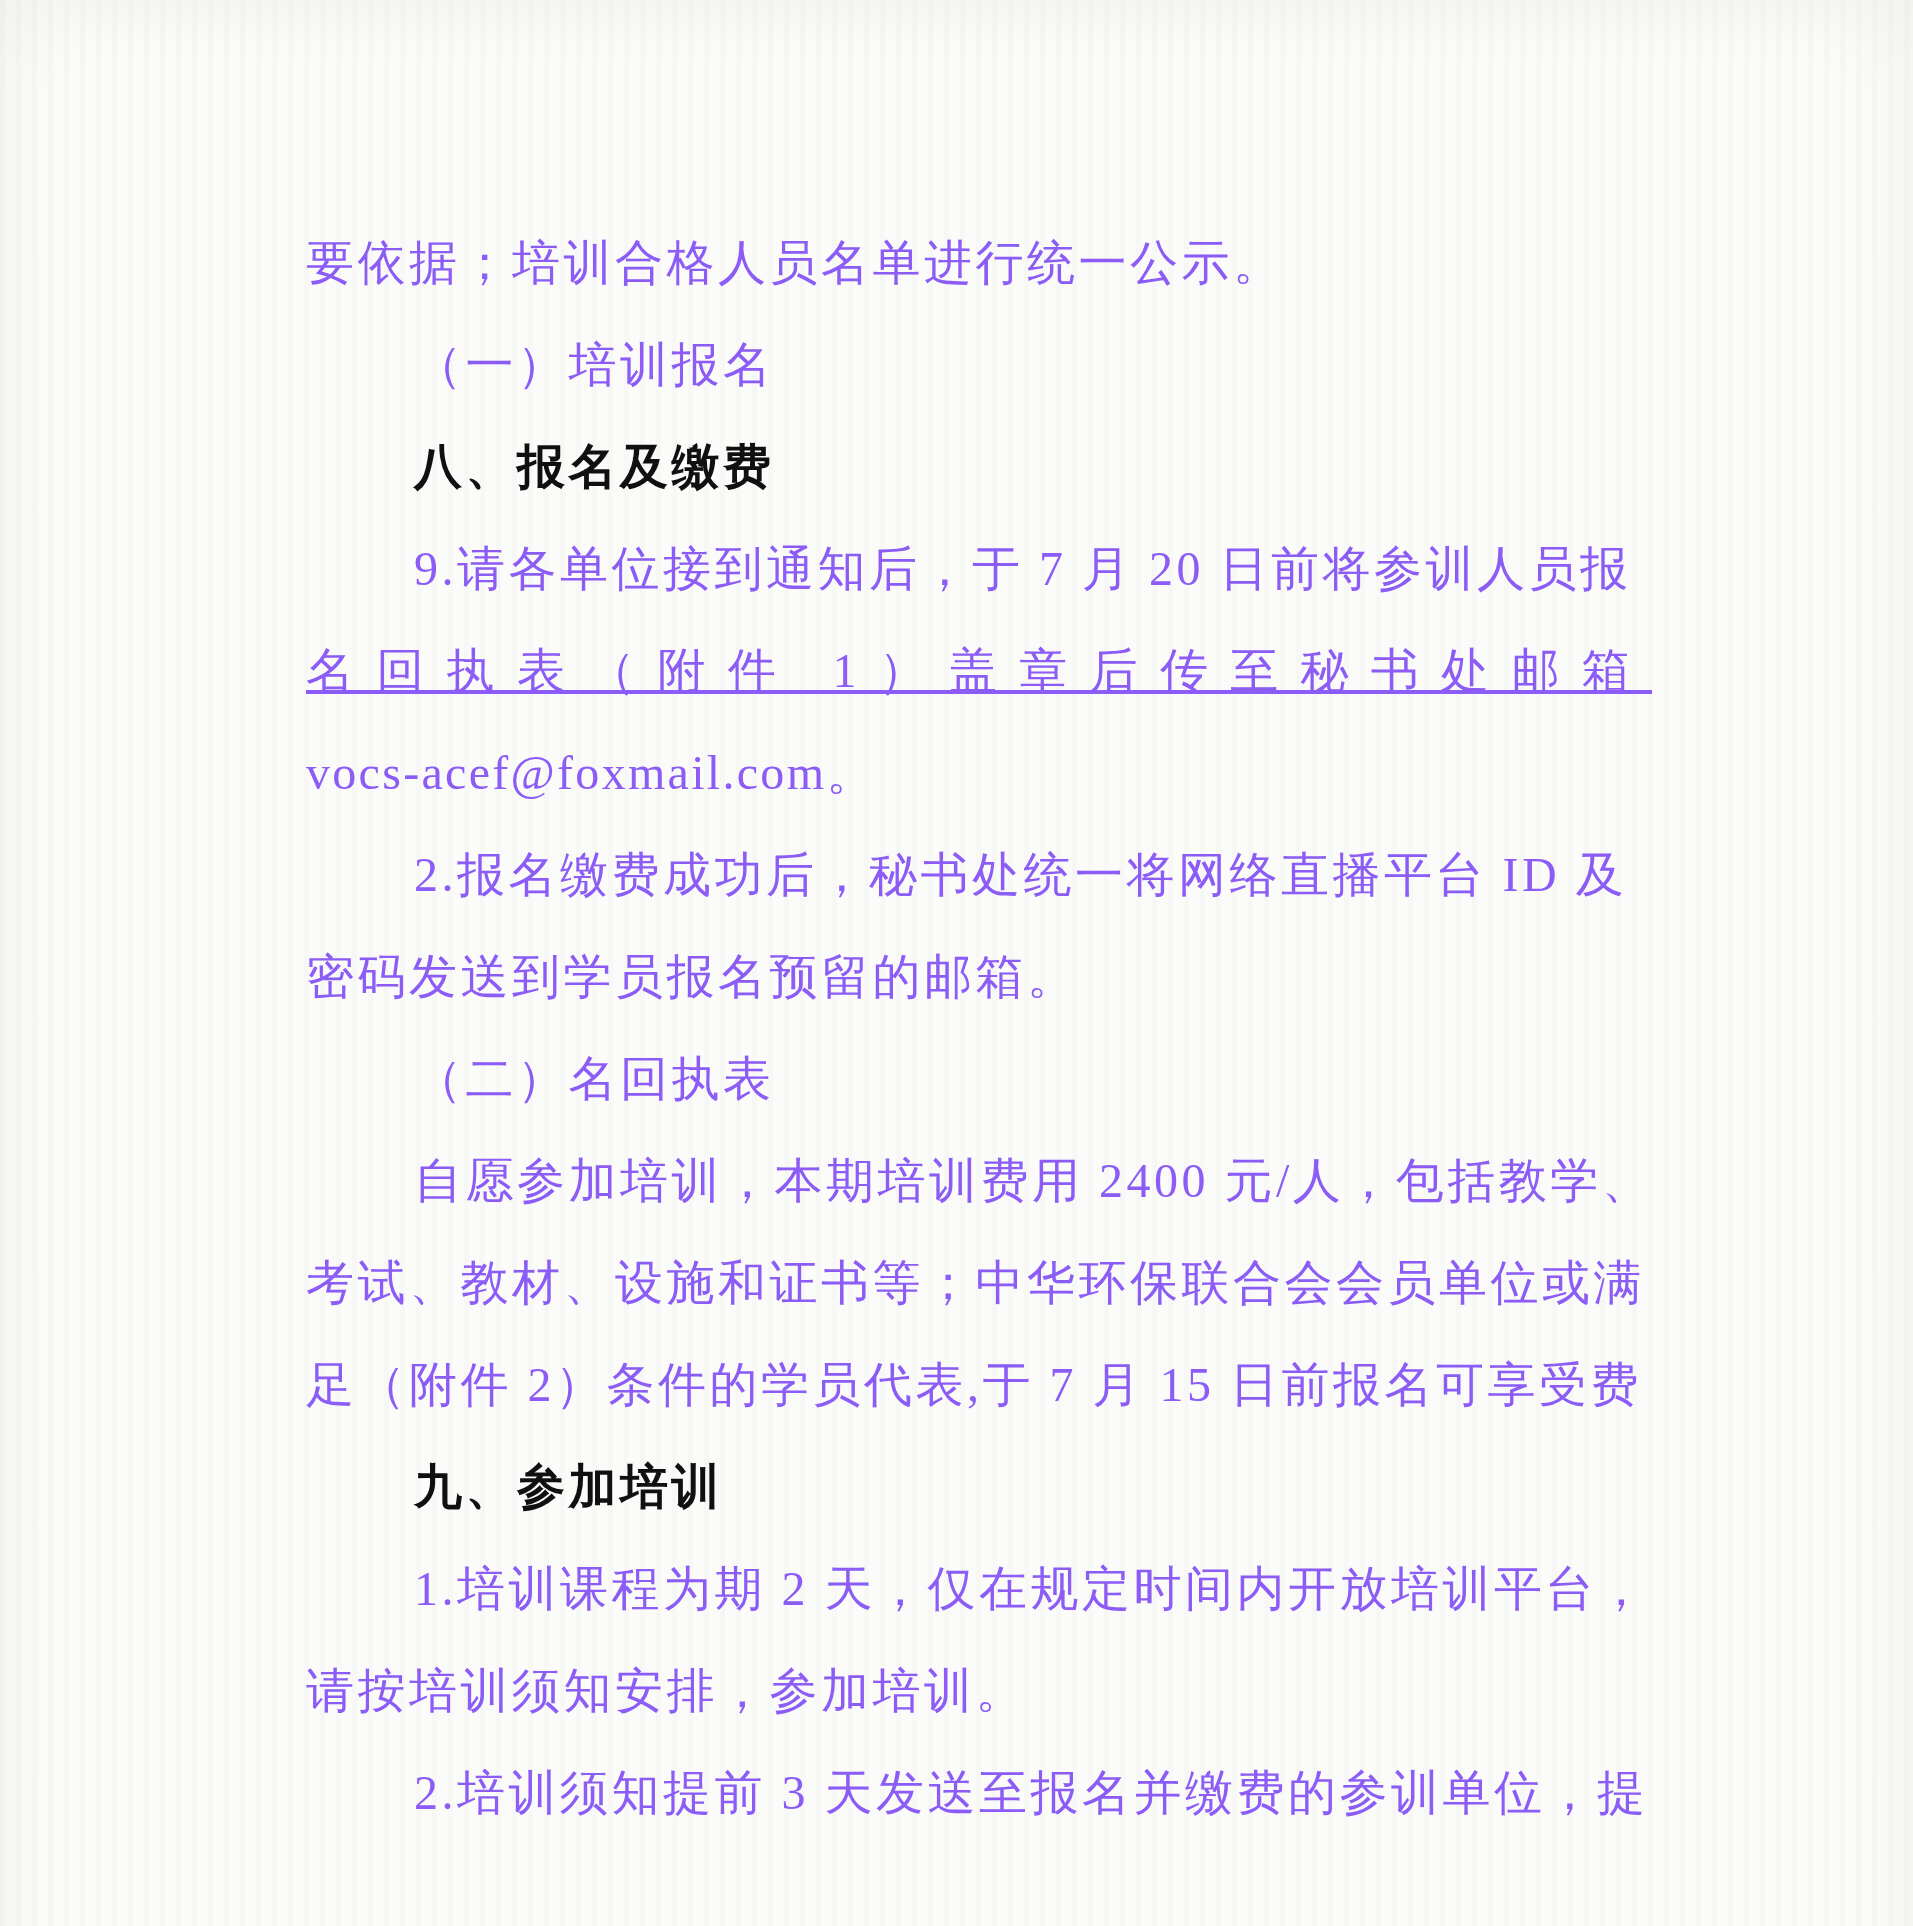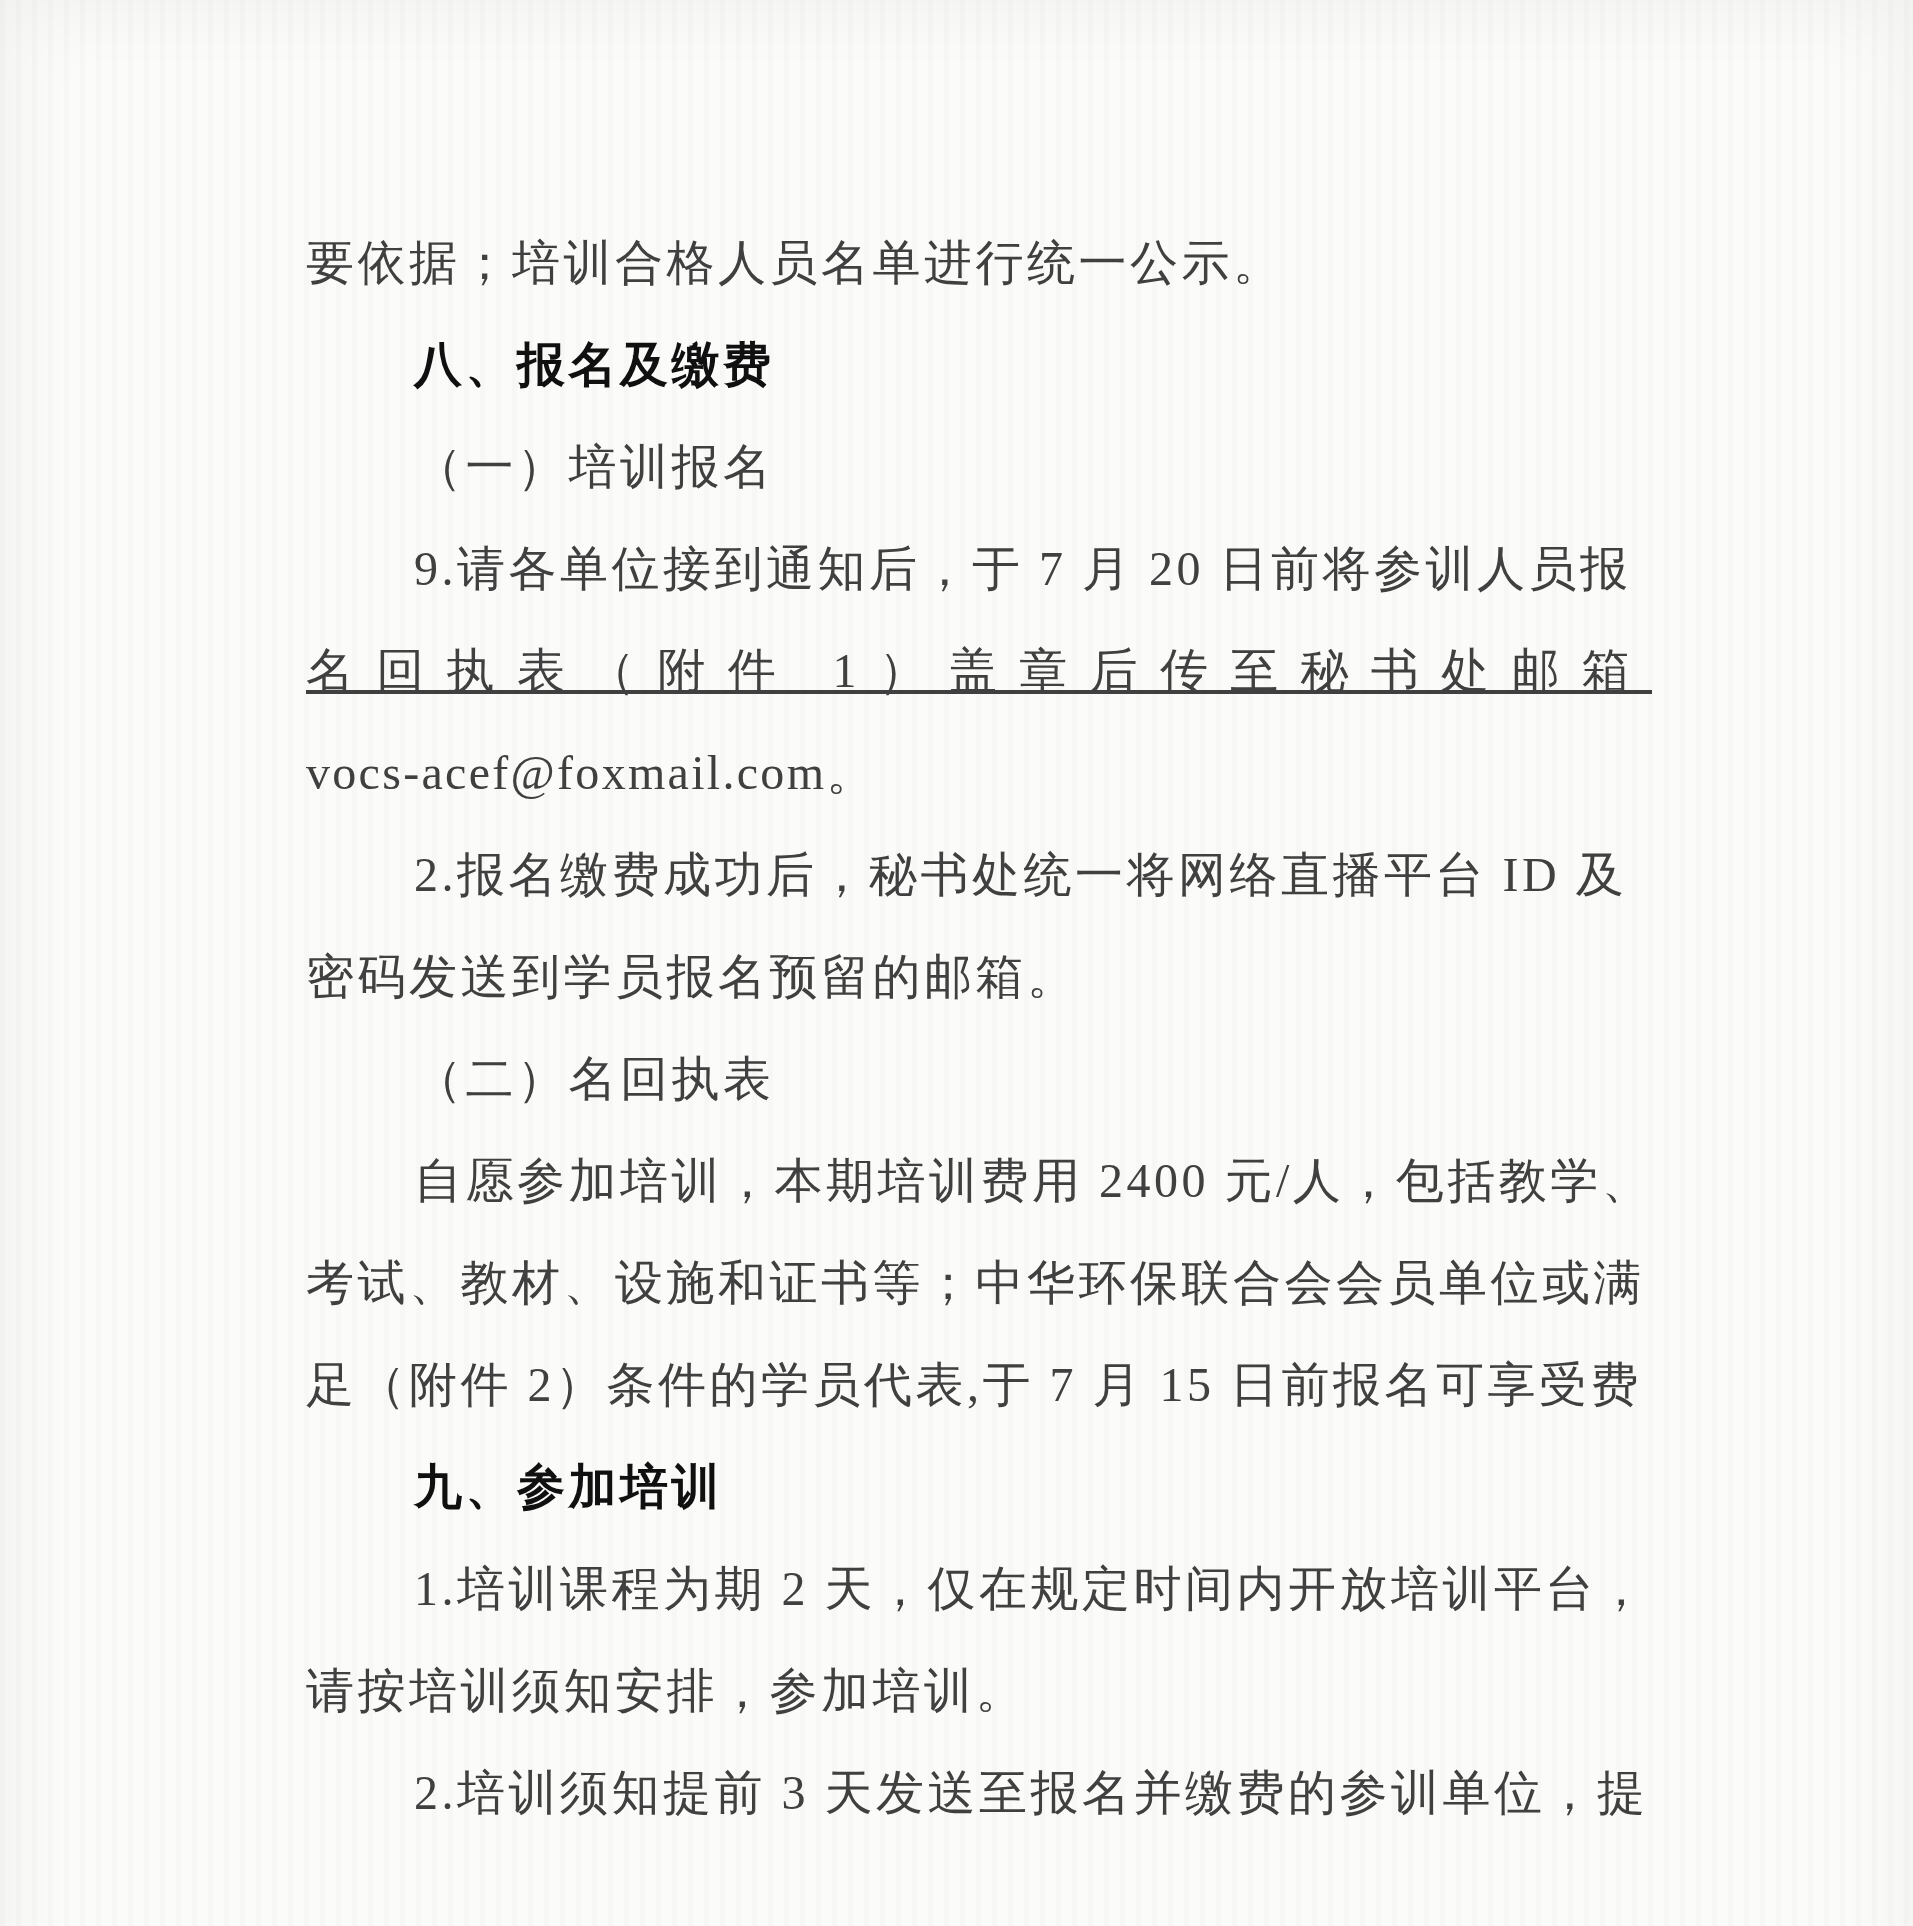--- a/index.html
+++ b/index.html
@@ -39,21 +39,21 @@
     left: 306px;
     top: 212px;
     width: 1341px;
   }
   .line {
     margin: 0;
     height: 102px;
     line-height: 102px;
     font-size: 48px;
     letter-spacing: 3.5px;
-    color: #404040;
+    color: #8b5cf6;
     white-space: nowrap;
     text-align: left;
   }
   .indent {
     padding-left: 108px;
   }
   .heading {
     font-weight: 700;
     color: #101010;
   }
@@ -67,22 +67,22 @@
   }
 </style>
 </head>
 <body>
 
 <div class="page">
   <div class="scan-texture"></div>
 
   <div class="content">
     <p class="line">要依据；培训合格人员名单进行统一公示。</p>
+    <p class="line indent">（一）培训报名</p>
     <p class="line heading indent">八、报名及缴费</p>
-    <p class="line indent">（一）培训报名</p>
     <p class="line indent">9.请各单位接到通知后，于 7 月 20 日前将参训人员报</p>
     <p class="line spread">名回执表（附件 1）盖章后传至秘书处邮箱</p>
     <p class="line latin">vocs-acef@foxmail.com。</p>
     <p class="line indent">2.报名缴费成功后，秘书处统一将网络直播平台 ID 及</p>
     <p class="line">密码发送到学员报名预留的邮箱。</p>
     <p class="line indent">（二）名回执表</p>
     <p class="line indent">自愿参加培训，本期培训费用 2400 元/人，包括教学、</p>
     <p class="line">考试、教材、设施和证书等；中华环保联合会会员单位或满</p>
     <p class="line">足（附件 2）条件的学员代表,于 7 月 15 日前报名可享受费</p>
     <p class="line heading indent">九、参加培训</p>

